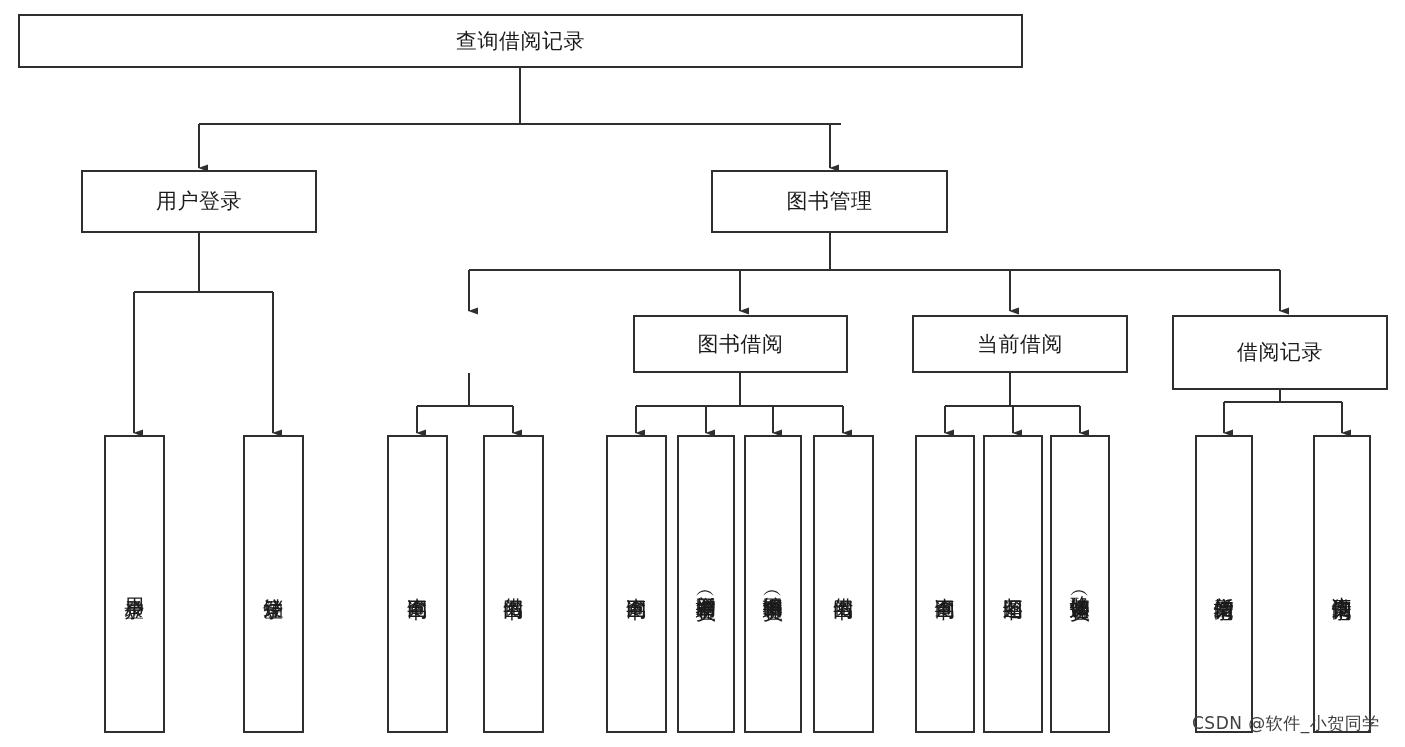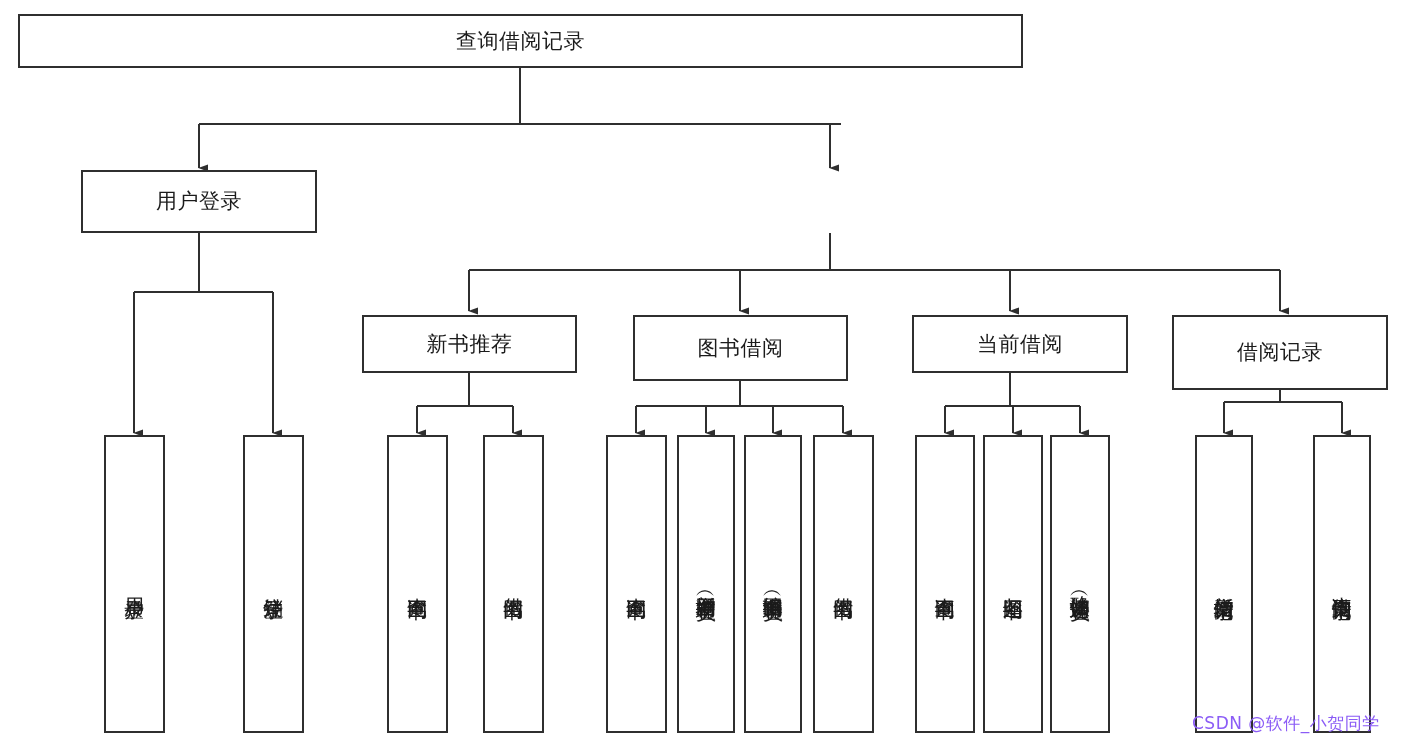--- a/index.html
+++ b/index.html
@@ -53,21 +53,21 @@
   }
   .leaf-box {
     align-items: center;
     justify-content: center;
   }
   .watermark {
     position: absolute;
     left: 1192px;
     top: 712px;
     font-size: 17px;
-    color: #8b5cf6;
+    color: #404040;
     white-space: nowrap;
     letter-spacing: 0.5px;
   }
 </style>
 </head>
 <body>
 
 <div id="diagram-root">
 
   <svg id="tree-svg" viewBox="0 0 1405 747">
@@ -124,26 +124,26 @@
   </svg>
 
   <div class="node-box" style="left:18px; top:14px; width:1005px; height:54px;">
     <span class="node-label-h">查询借阅记录</span>
   </div>
 
   <div class="node-box" style="left:81px; top:170px; width:236px; height:63px;">
     <span class="node-label-h">用户登录</span>
   </div>
 
-
-  <div class="node-box" style="left:362px; top:315px; width:215px; height:58px;">
-    <span class="node-label-h">新书推荐</span>
-  </div>
-
-  <div class="node-box" style="left:633px; top:315px; width:215px; height:66px;">
+  <div class="node-box" style="left:711px; top:170px; width:237px; height:63px;">
+    <span class="node-label-h">图书管理</span>
+  </div>
+
+
+  <div class="node-box" style="left:633px; top:315px; width:215px; height:58px;">
     <span class="node-label-h">图书借阅</span>
   </div>
 
   <div class="node-box" style="left:902px; top:315px; width:216px; height:58px;margin-left:10px;">
     <span class="node-label-h">当前借阅</span>
   </div>
 
   <div class="node-box" style="left:1172px; top:315px; width:216px; height:75px;">
     <span class="node-label-h">借阅记录</span>
   </div>

